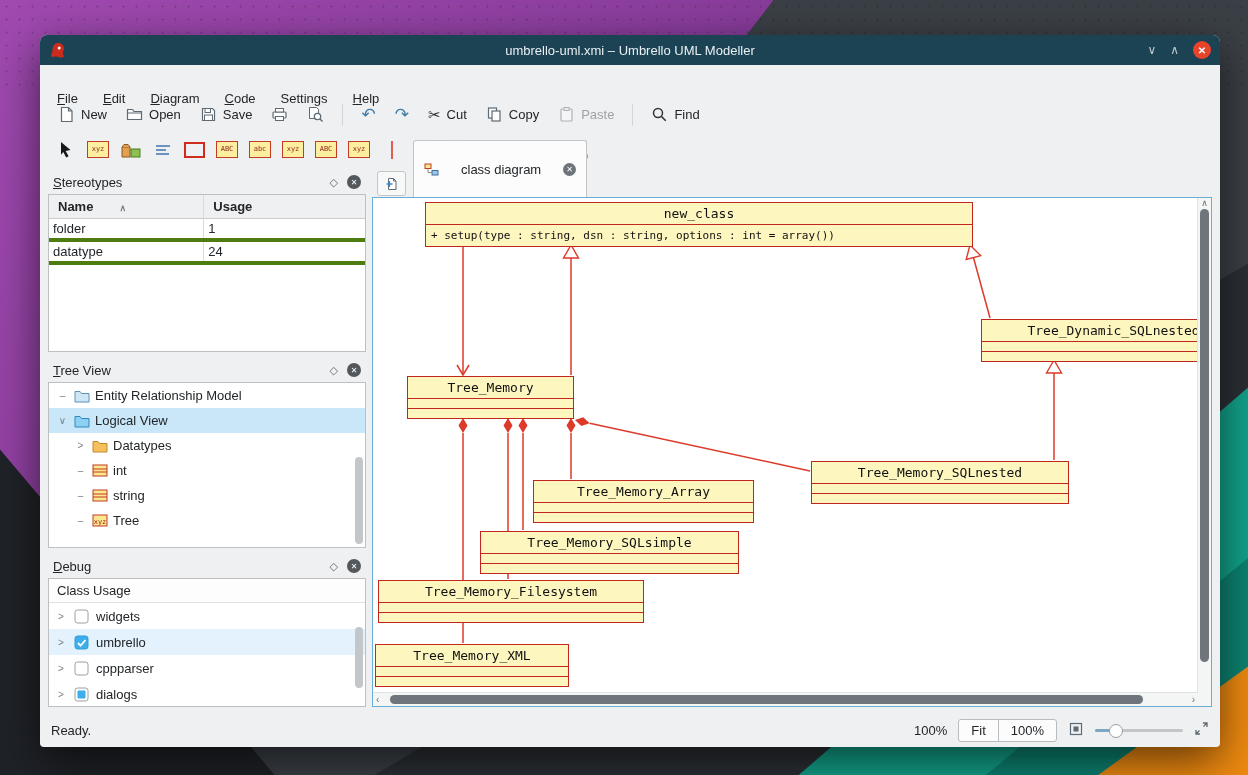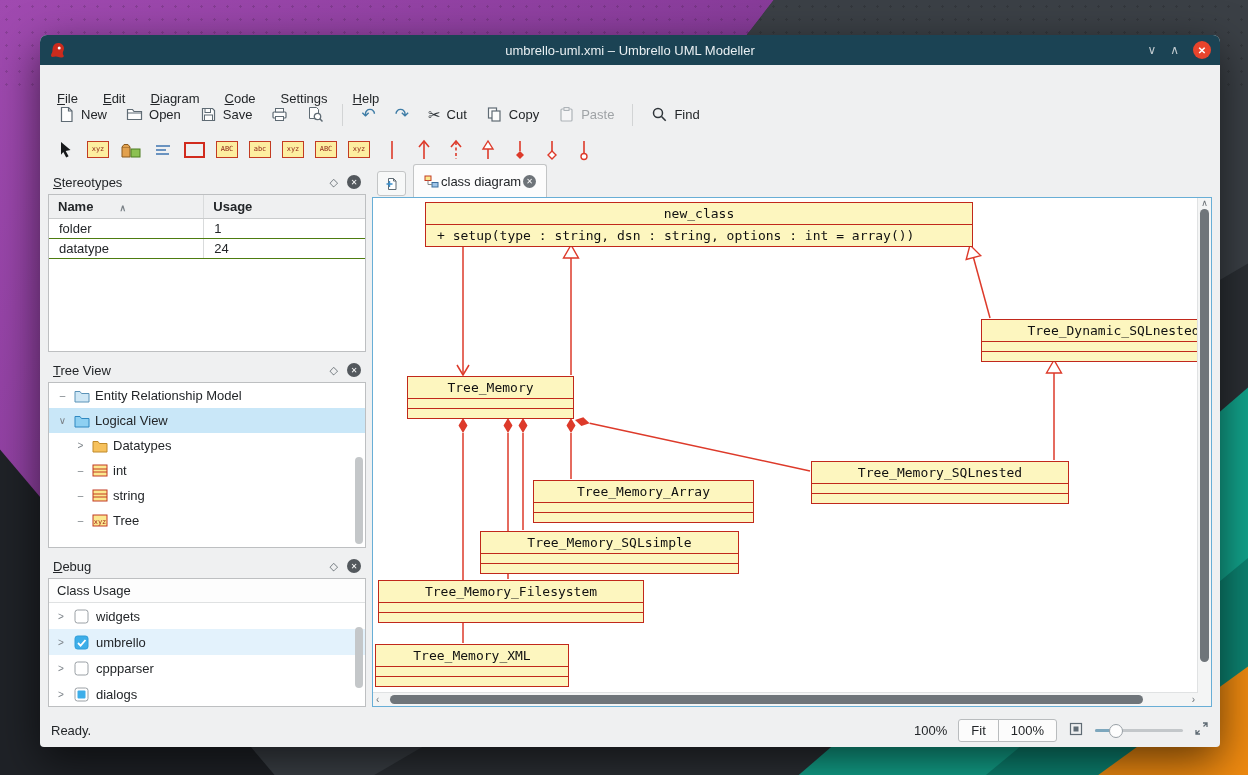--- a/index.html
+++ b/index.html
@@ -55,50 +55,50 @@
   .dock-icons{margin-left:auto;display:flex;gap:9px;align-items:center;}
   .float-icon{color:#5f676d;font-size:11px;line-height:1;}
   .circle-close{width:14px;height:14px;border-radius:50%;background:#53585d;color:#fff;font-size:8px;
     display:flex;align-items:center;justify-content:center;}
   .dock-body{flex:1;background:#fff;border:1px solid #bdbfc1;position:relative;overflow:hidden;}
 
   table.stereo{width:100%;border-collapse:collapse;font-size:13px;color:#232629;}
   .stereo th{background:#eff0f1;font-weight:bold;text-align:left;padding:4px 9px;border-bottom:1px solid #c9cbcc;}
   .stereo th .sort{color:#7b8288;font-size:9px;margin-left:26px;}
   .stereo th+th,.stereo td+td{border-left:1px solid #d9dbdc;}
-  .stereo td{padding:2px 10px;border-bottom:1px solid #4d7c0f;}
+  .stereo td{padding:2px 4px;border-bottom:4px solid #4d7c0f;}
   .stereo th:first-child,.stereo td:first-child{width:49%;}
 
   .titem{height:25px;display:flex;align-items:center;font-size:13px;color:#232629;gap:5px;padding-left:7px;}
   .titem.selected{background:#c9e7f8;}
   .texp{width:13px;text-align:center;color:#7b8288;font-size:10px;flex:none;}
   .vthumb{position:absolute;right:2px;width:8px;border-radius:4px;background:#c4c7c9;}
 
   .dhead{height:23px;display:flex;align-items:center;padding-left:8px;font-size:13px;color:#232629;
     border-bottom:1px solid #dfe1e2;background:#fdfdfd;}
   .ditem{height:26px;display:flex;align-items:center;gap:7px;padding-left:6px;font-size:13px;color:#232629;}
   .ditem.hl{background:#e3f2fc;}
   .ditem .texp{width:12px;}
 
   .main{flex:1;display:flex;flex-direction:column;min-width:0;}
   .tabbar{height:27px;display:flex;align-items:flex-end;gap:7px;padding-left:5px;flex:none;}
   .newtab-btn{width:27px;height:23px;border:1px solid #c3c5c6;border-radius:3px;background:#f7f8f8;
     display:flex;align-items:center;justify-content:center;margin-bottom:1px;}
-  .tab{height:24px;display:flex;align-items:center;gap:2px;padding:4px 10px;background:#fcfcfc;
+  .tab{height:24px;display:flex;align-items:center;gap:22px;padding:16px 10px;background:#fcfcfc;
     border:1px solid #c3c5c6;border-bottom:none;border-radius:3px 3px 0 0;font-size:13px;color:#232629;}
   .tab .circle-close{width:13px;height:13px;background:#6e7479;}
 
   .canvas-frame{flex:1;border:1px solid #68aed6;position:relative;background:#fff;min-height:0;}
   .canvas{position:absolute;left:1px;top:1px;right:14px;bottom:14px;overflow:hidden;background:#fff;}
   #connsvg{position:absolute;left:0;top:0;z-index:1;}
   .uml-class{position:absolute;z-index:2;background:#fdf6bf;border:1px solid #c1281b;
     font-family:"DejaVu Sans Mono",monospace;color:#111;box-sizing:border-box;}
   .uml-title{font-weight:normal;font-size:13px;text-align:center;padding:2px 6px;border-bottom:1px solid #c1281b;
     white-space:nowrap;height:17px;line-height:17px;}
-  .uml-op{font-size:13px;padding:2px 11px;white-space:nowrap;line-height:17px;}
+  .uml-op{font-size:11px;padding:2px 5px;white-space:nowrap;line-height:17px;}
   .uml-comp1{height:9px;border-bottom:1px solid #c1281b;}
   .uml-comp2{height:9px;}
 
   .vscroll{position:absolute;right:0;top:0;bottom:13px;width:13px;background:#f4f5f5;border-left:1px solid #e0e2e3;}
   .vscroll .arrow{position:absolute;top:0;left:0;right:0;text-align:center;font-size:9px;color:#6a7075;}
   .vscroll .thumb{position:absolute;left:2px;right:2px;top:11px;height:calc(100% - 42px);background:#6f757a;border-radius:5px;}
   .hscroll{position:absolute;left:0;right:13px;bottom:0;height:13px;background:#f4f5f5;border-top:1px solid #e0e2e3;}
   .hscroll .arrow{position:absolute;top:0;bottom:0;display:flex;align-items:center;font-size:10px;color:#6a7075;padding:0 3px;}
   .hscroll .arrow.right{right:0;}
   .hscroll .thumb{position:absolute;top:2px;left:17px;width:calc(100% - 72px);height:9px;background:#6f757a;border-radius:5px;}

